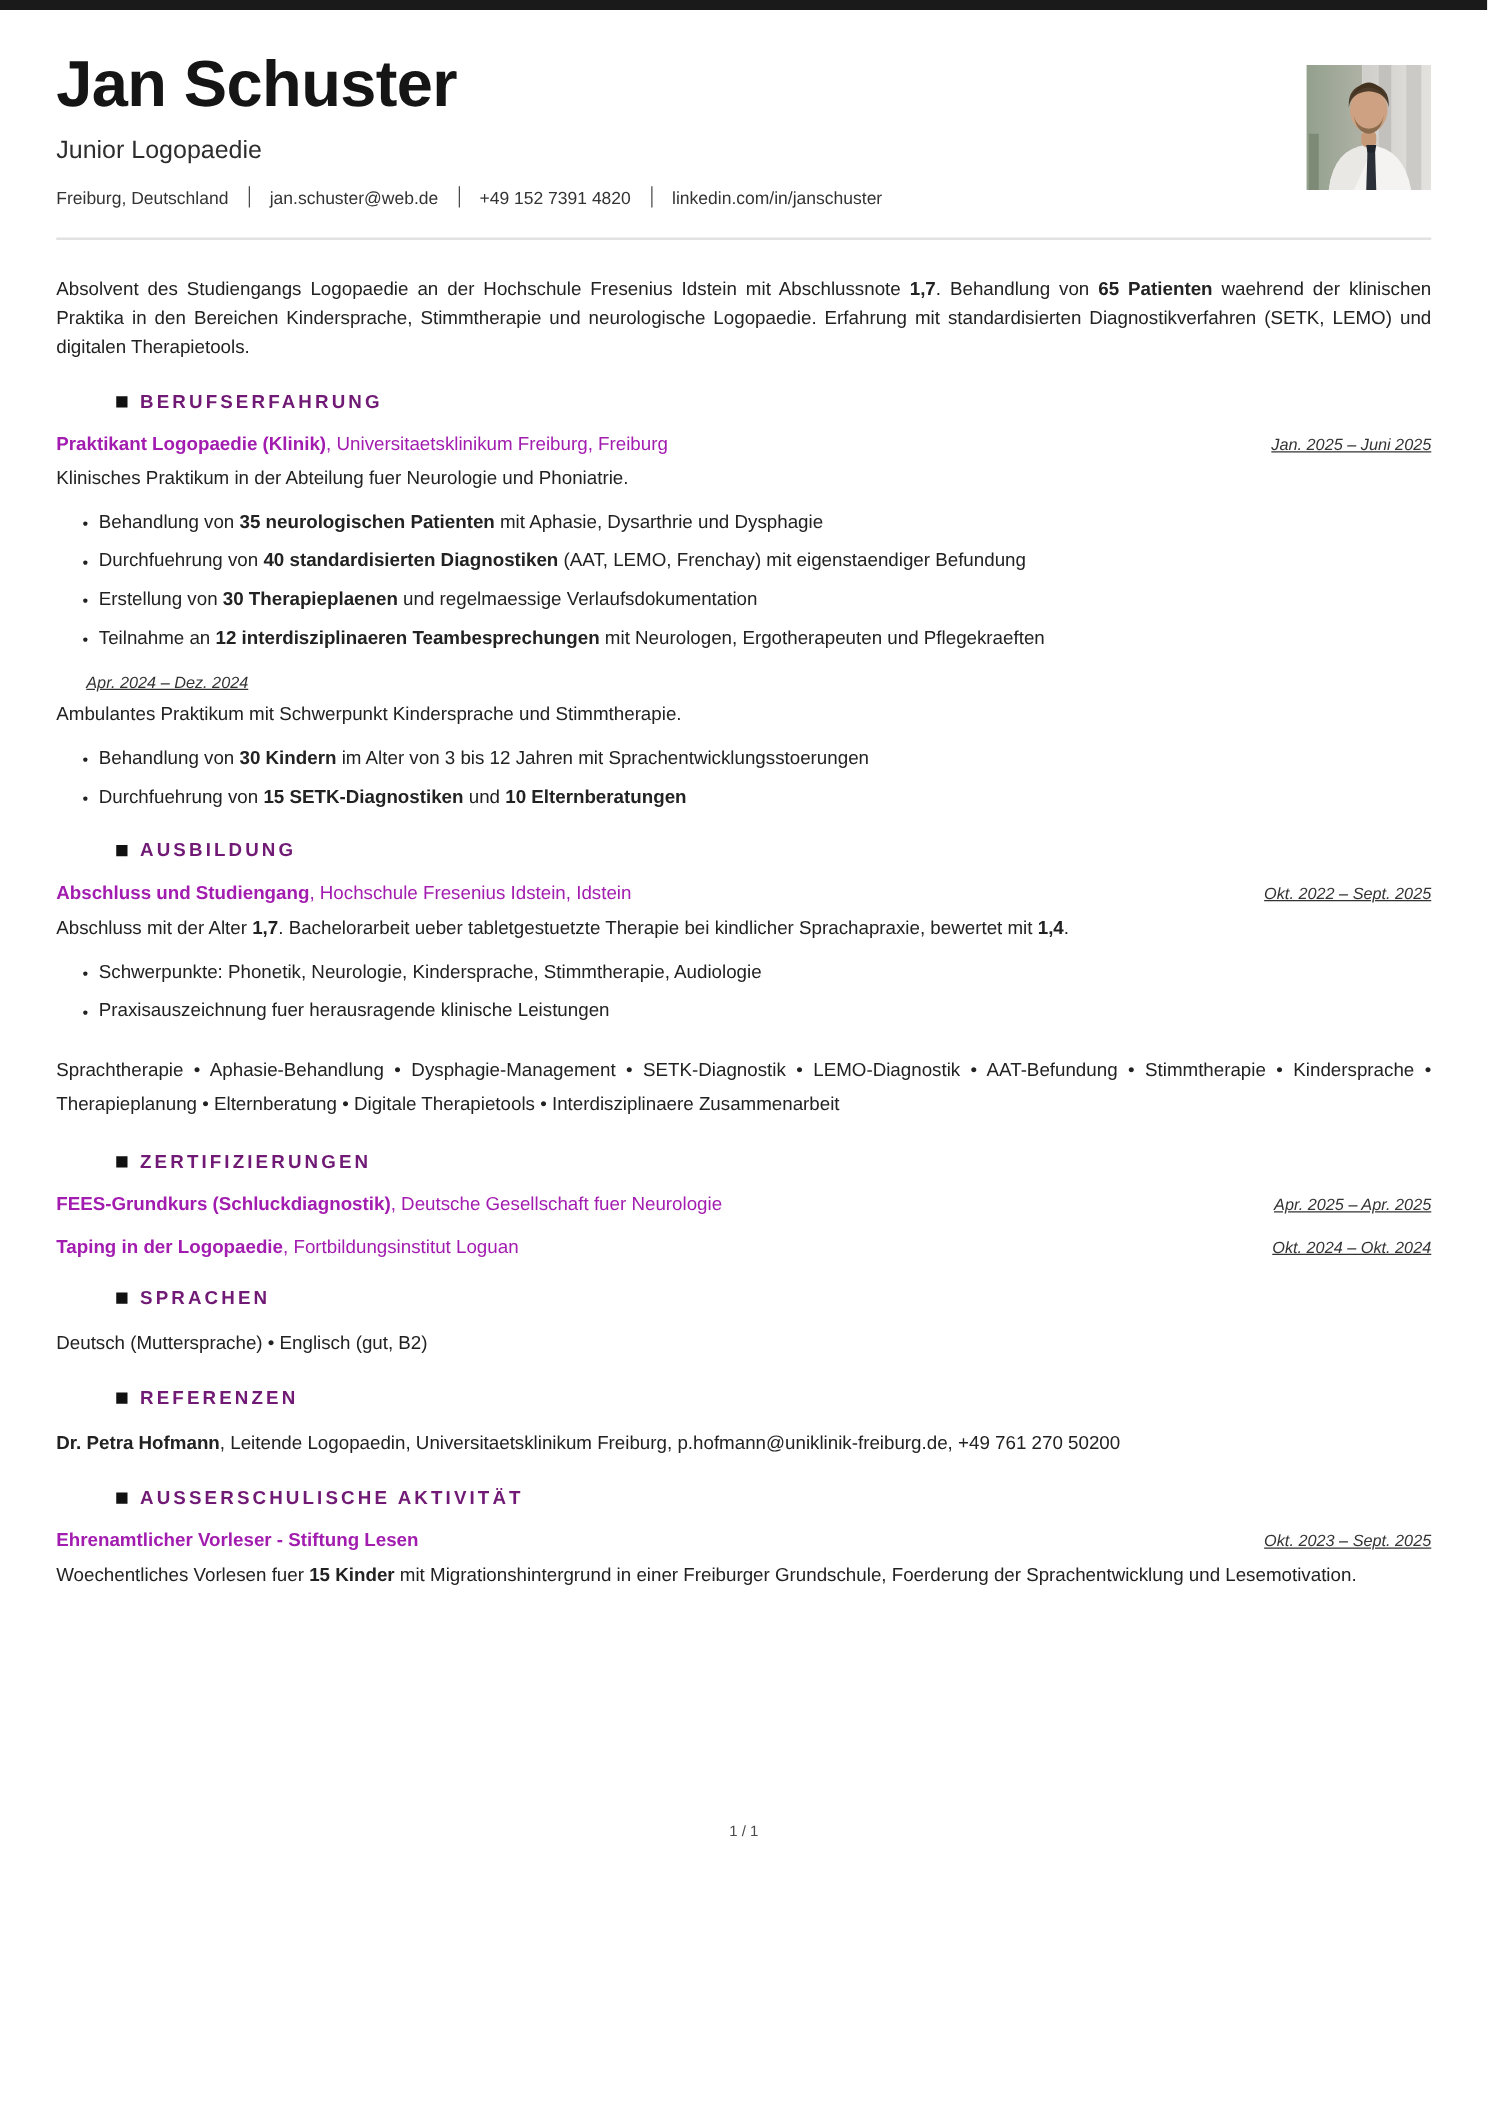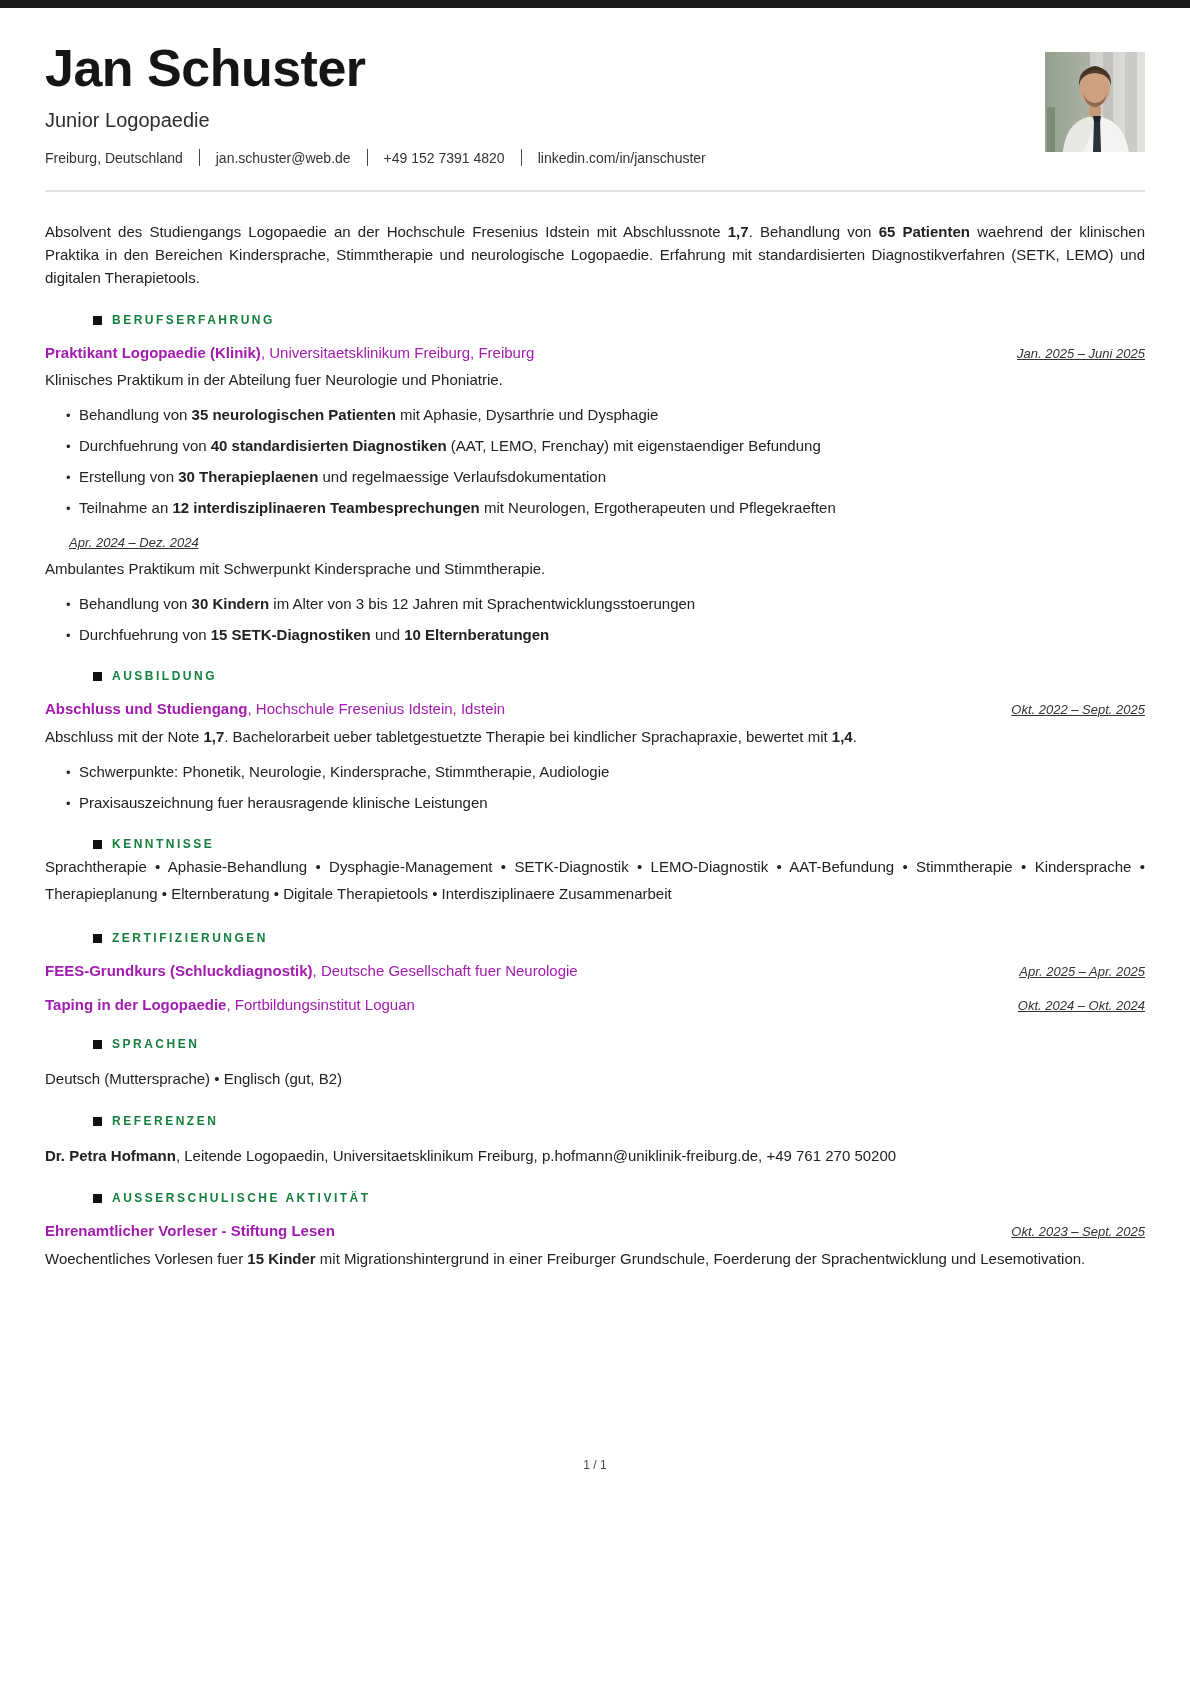--- a/index.html
+++ b/index.html
@@ -17,21 +17,21 @@
   .contact { margin-top: 17px; font-size: 14px; color: #333; display: flex; align-items: center; }
   .contact .sep { display: inline-block; width: 1px; height: 17px; background: #4a4a4a; margin: 0 16px; }
   .divider { margin-top: 24px; border-top: 2px solid #e2e2e2; }
 
   
   .summary { margin-top: 28px; font-size: 15px; line-height: 23px; text-align: justify; color: #222; }
   .b { font-weight: 700; }
 
   
   .section { margin-top: 24px; }
-  .sec-head { display: flex; align-items: center; font-size: 12px; font-weight: 700; letter-spacing: 2.5px; color: #15803d; padding-left: 48px; }
+  .sec-head { display: flex; align-items: center; font-size: 15px; font-weight: 700; letter-spacing: 2.5px; color: #701a75; padding-left: 48px; }
   .sec-head .sq { width: 9px; height: 9px; background: #111; margin-right: 10px; flex: 0 0 auto; }
 
   .entry { margin-top: 17px; }
   .entry-line { display: flex; justify-content: space-between; align-items: baseline; font-size: 15px; }
   .entry-title { flex: 1 1 auto; color: #a21caf; }
   .date { font-size: 13px; font-style: italic; color: #333; white-space: nowrap; margin-left: 24px; flex: 0 0 auto; text-decoration: underline; }
   .entry-sub { margin-top: 8px; font-size: 15px; color: #222; line-height: 22px; }
   .entry-desc { margin-top: 8px; font-size: 15px; color: #222; line-height: 23px; text-align: justify; }
 
   ul.bullets { margin: 13px 0 0 0; padding: 0 0 0 21px; list-style: none; }
@@ -137,33 +137,29 @@
     <div class="section">
       <div class="sec-head">
         <span class="sq"></span>
         <span>AUSBILDUNG</span>
       </div>
       <div class="entry">
         <div class="entry-line">
           <div class="entry-title"><span class="b">Abschluss und Studiengang</span><span>, Hochschule Fresenius Idstein, Idstein</span></div>
           <div class="date">Okt. 2022 – Sept. 2025</div>
         </div>
-        <div class="entry-desc"><span>Abschluss mit der Note </span><span class="b">1,7</span><span>. Bachelorarbeit ueber tabletgestuetzte Therapie bei kindlicher Sprachapraxie, bewertet mit </span><span class="b">1,4</span><span>.</span></div>
+        <div class="entry-desc"><span>Abschluss mit der Alter </span><span class="b">1,7</span><span>. Bachelorarbeit ueber tabletgestuetzte Therapie bei kindlicher Sprachapraxie, bewertet mit </span><span class="b">1,4</span><span>.</span></div>
         <ul class="bullets">
           <li>Schwerpunkte: Phonetik, Neurologie, Kindersprache, Stimmtherapie, Audiologie</li>
           <li>Praxisauszeichnung fuer herausragende klinische Leistungen</li>
         </ul>
       </div>
     </div>
 
     <div class="section">
-      <div class="sec-head">
-        <span class="sq"></span>
-        <span>KENNTNISSE</span>
-      </div>
       <p class="inline-list">Sprachtherapie  •  Aphasie-Behandlung  •  Dysphagie-Management  •  SETK-Diagnostik  •  LEMO-Diagnostik  •  AAT-Befundung  •  Stimmtherapie  •  Kindersprache  •  Therapieplanung  •  Elternberatung  •  Digitale Therapietools  •  Interdisziplinaere Zusammenarbeit</p>
     </div>
 
     <div class="section">
       <div class="sec-head">
         <span class="sq"></span>
         <span>ZERTIFIZIERUNGEN</span>
       </div>
       <div class="entry">
         <div class="entry-line">

